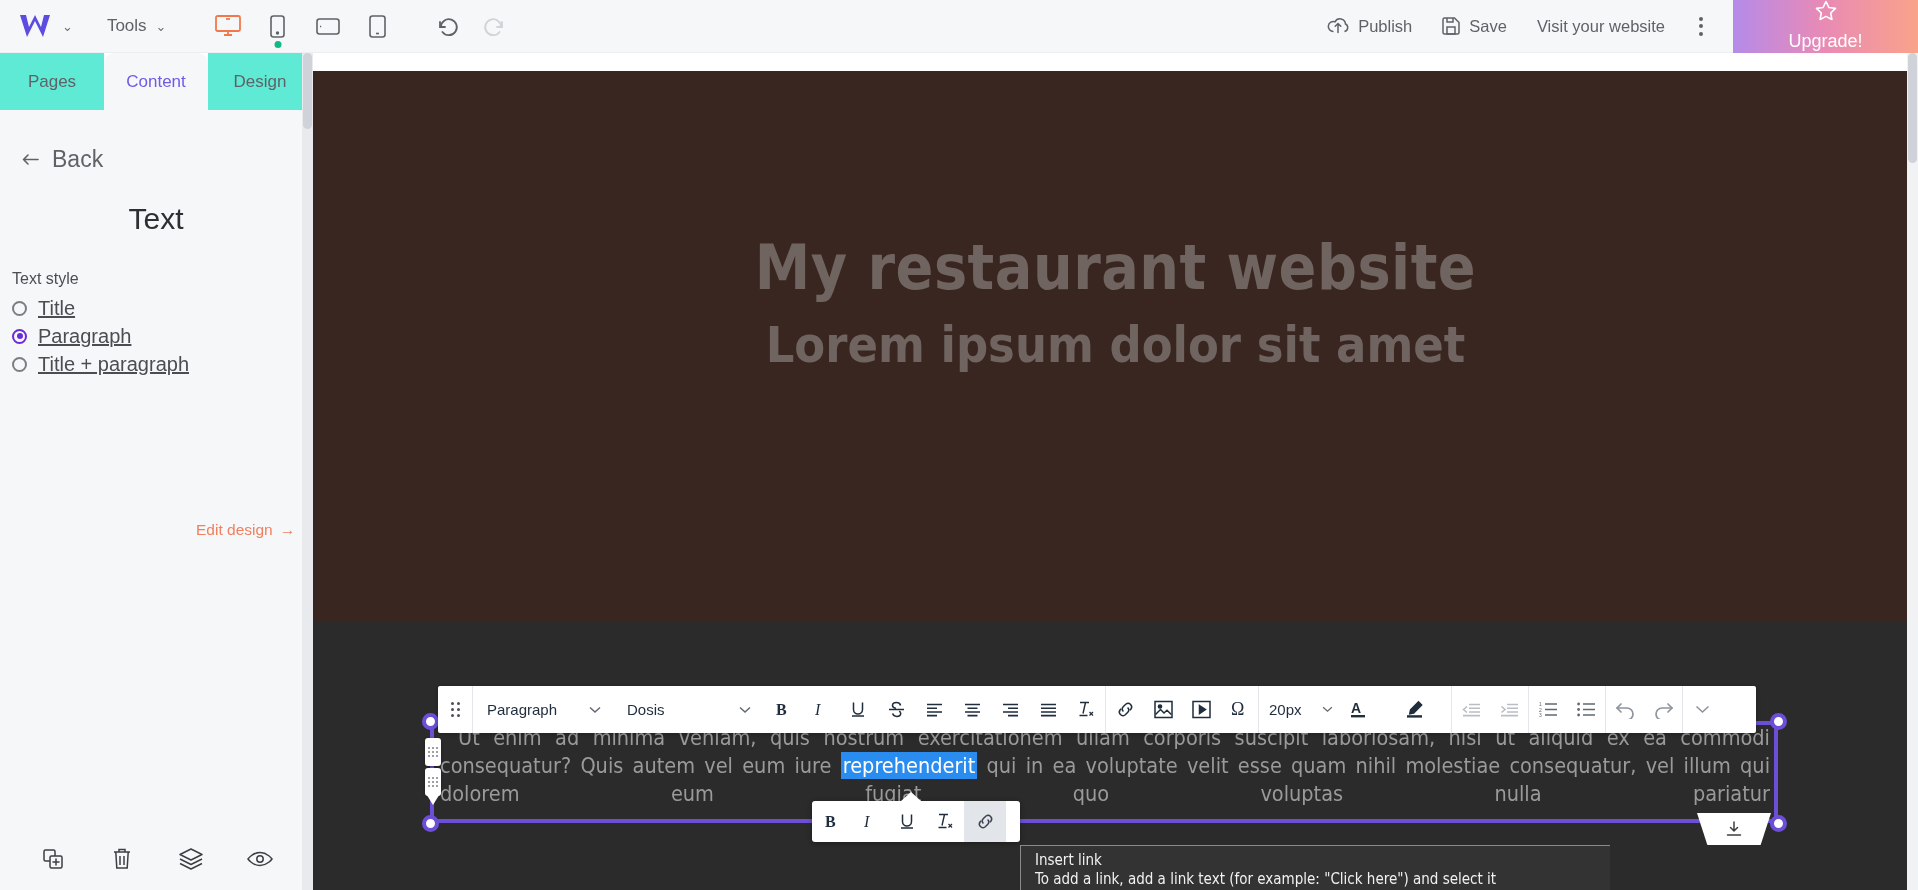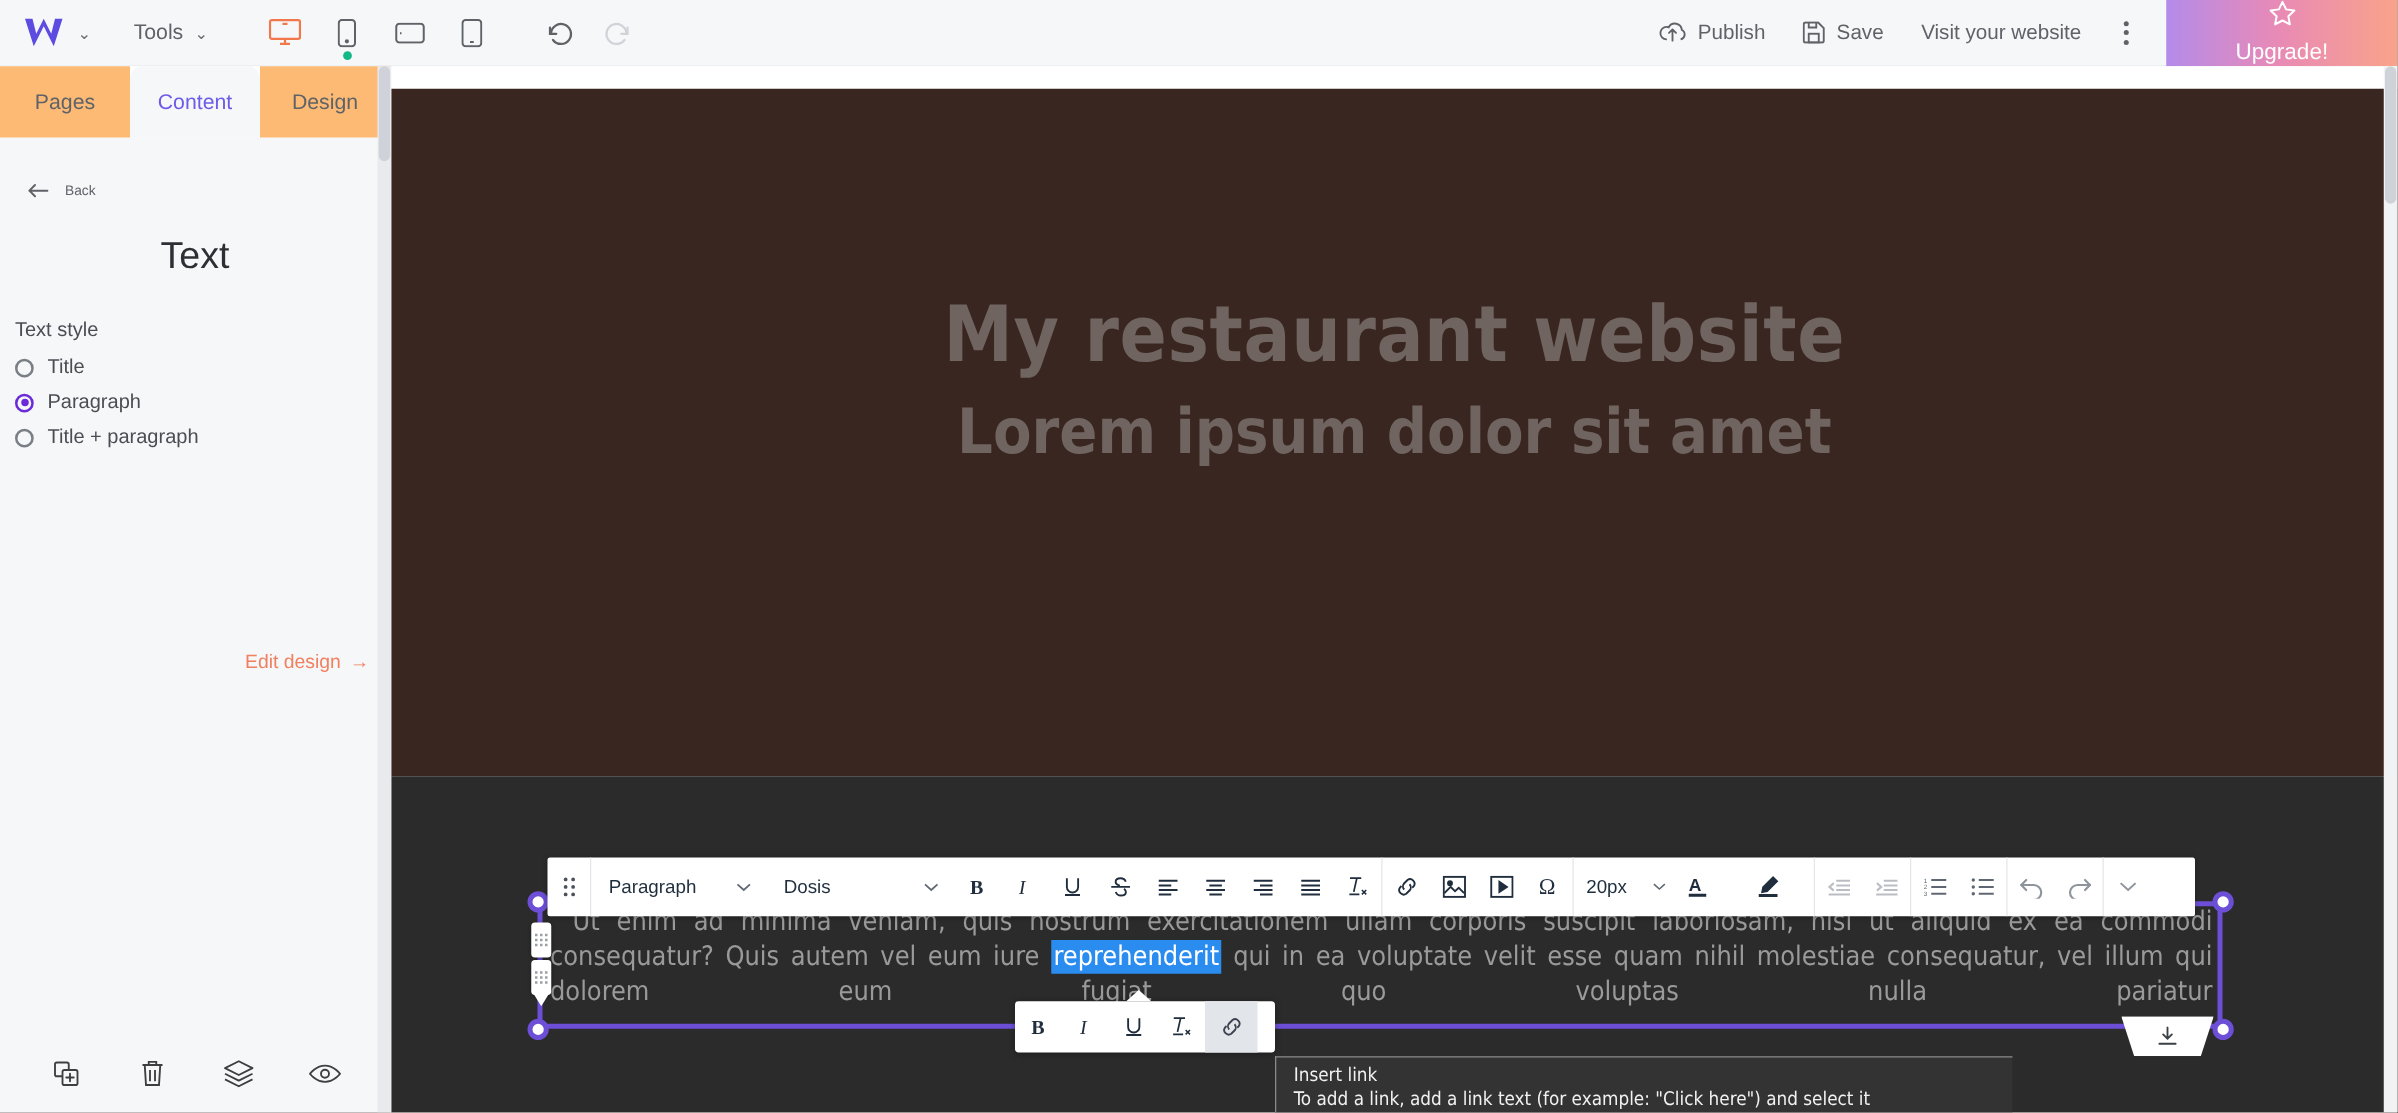--- a/index.html
+++ b/index.html
@@ -44,41 +44,41 @@
   }
 
   
   .sidebar {
     position:absolute; left:0; top:53px; width:313px; height:837px;
     background:#f6f7f9; border-right:1px solid #e6e8eb;
   }
   .tabs { display:flex; height:57px; background:#ffffff; }
   .tab {
     flex:1; display:flex; align-items:center; justify-content:center;
-    font-size:17px; color:#5f6368; cursor:pointer; background:#fdba74;
+    font-size:17px; color:#5f6368; cursor:pointer; background:#5eead4;
   }
   .tab.active {
     color:#6c5ce7; background:#f6f7f9;
     border-top-left-radius:10px; border-top-right-radius:10px;
   }
   .back {
     display:flex; align-items:center; gap:13px; margin:36px 0 0 22px;
-    font-size:11px; color:#5f6368; cursor:pointer;
+    font-size:23px; color:#5f6368; cursor:pointer;
   }
   .panel-title {
     text-align:center; font-size:30px; font-weight:400; color:#2c2f33;
     margin-top:29px;
   }
   .section-label { margin:34px 0 0 12px; font-size:16px; color:#4a4e53; }
   .radios { margin:6px 0 0 12px; }
   .radio-row { display:flex; align-items:center; gap:11px; height:28px; cursor:pointer; }
   .rb { width:15px; height:15px; border-radius:50%; border:2px solid #7a7f85; box-sizing:border-box; flex:none; position:relative; }
   .rb.on { border-color:#6c2bd9; }
   .rb.on::after { content:""; position:absolute; left:2.5px; top:2.5px; width:6px; height:6px; border-radius:50%; background:#6c2bd9; }
-  .radio-row span { font-size:16px; color:#4a4e53; }
+  .radio-row span { font-size:20px; color:#4a4e53;text-decoration:underline; }
 
   .edit-design {
     position:absolute; left:196px; top:468px;
     font-size:15.5px; color:#f08060; display:flex; align-items:center; gap:7px; cursor:pointer;
   }
   .bottom-tools {
     position:absolute; left:0; bottom:0; width:313px; height:62px;
     display:flex; align-items:center; justify-content:space-around; padding:0 18px;
     background:#f6f7f9;
   }

